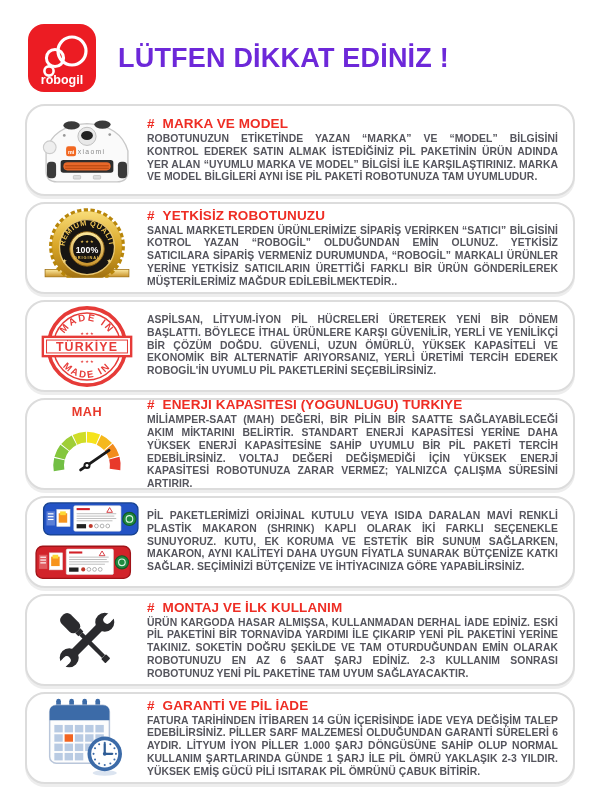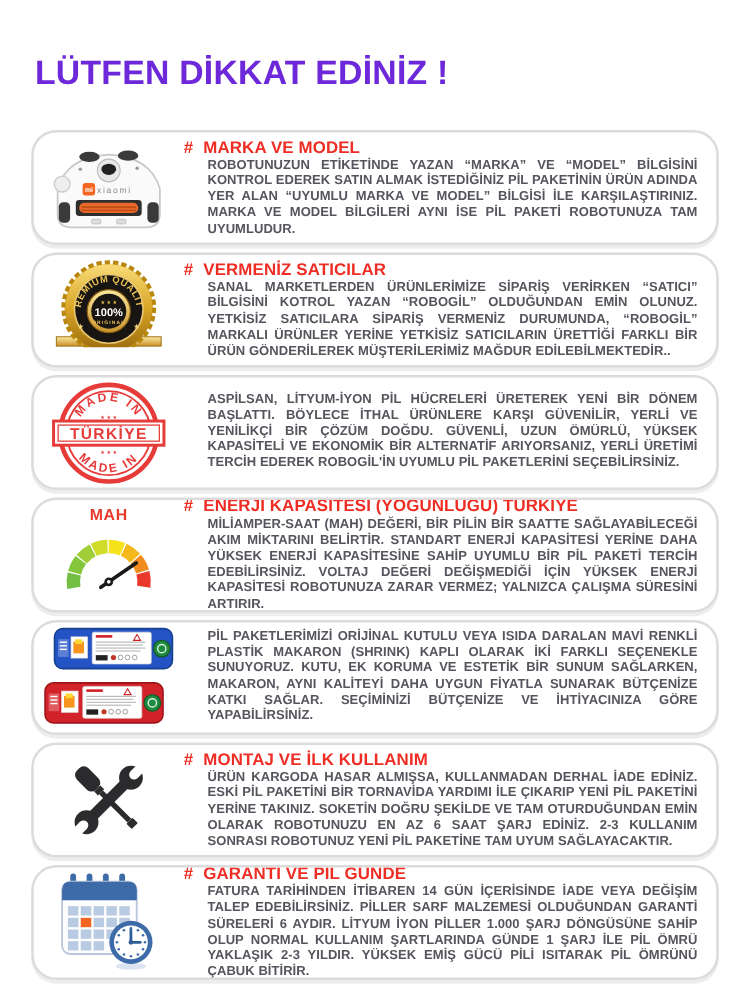--- a/index.html
+++ b/index.html
@@ -20,30 +20,38 @@
     height:92px; border:2px solid #dcdcdc; border-radius:20px;
     box-shadow:0 3px 0 rgba(0,0,0,0.07);
     display:flex; align-items:center; background:#fff; overflow:hidden;
   }
   .icon-box { width:120px; flex:0 0 120px; display:flex; align-items:center; justify-content:center; }
   .txt { flex:1; padding:2px 15px 2px 0; }
   .card-title { font-size:13.5px; font-weight:700; color:#ee2d24; margin-bottom:2px; letter-spacing:0.1px; }
   .card-title .hash { margin-right:8px; }
   .card-body {
     font-size:10.4px; font-weight:700; color:#55555d; line-height:1.22;
-    text-align:justify; letter-spacing:0.05px;margin-left:19px;
+    text-align:justify; letter-spacing:0.05px;
   }
   svg text { font-family:"Liberation Sans", sans-serif; }
 </style>
 </head>
 <body>
 
 <div class="page">
 
   <div class="header">
+    <div class="logo">
+      <svg viewBox="0 0 68 68">
+        <circle cx="44" cy="27" r="14" fill="none" stroke="#ffffff" stroke-width="3.2"></circle>
+        <circle cx="27" cy="34" r="8.6" fill="none" stroke="#ffffff" stroke-width="3"></circle>
+        <circle cx="21" cy="47" r="4.6" fill="none" stroke="#ffffff" stroke-width="2.6"></circle>
+        <text x="34" y="60" text-anchor="middle" font-size="12.5" font-weight="600" fill="#ffffff">robogil</text>
+      </svg>
+    </div>
     <div class="page-title">LÜTFEN DİKKAT EDİNİZ !</div>
   </div>
 
   <div class="cards">
 
     <section class="card">
       <div class="icon-box">
         <svg viewBox="0 0 110 86" width="100" height="80">
           <path d="M10,44 Q18,16 55,14 Q92,16 100,44 L100,66 Q100,78 88,78 L22,78 Q10,78 10,66 Z" fill="#fafafa" stroke="#c8c8c8" stroke-width="1.5"></path>
           <ellipse cx="38" cy="16" rx="9" ry="4.5" fill="#3a3a3a"></ellipse>
@@ -98,21 +106,21 @@
           <text x="71" y="60" font-size="6.5" fill="#f3d57c">★</text>
           <circle cx="50" cy="45" r="18.5" fill="url(#goldB)" stroke="#8a5f12" stroke-width="1"></circle>
           <circle cx="50" cy="45" r="15" fill="#181512"></circle>
           <text x="50" y="38.5" text-anchor="middle" font-size="4.4" fill="#ecc254">★ ★ ★</text>
           <text x="50" y="49.5" text-anchor="middle" font-size="9.5" font-weight="700" fill="#ffffff">100%</text>
           <text x="50" y="56" text-anchor="middle" font-size="4.2" font-weight="700" fill="#ecc254" letter-spacing="1">ORIGINAL</text>
           <rect x="0" y="76" width="100" height="12" fill="#ffffff"></rect>
         </svg>
       </div>
       <div class="txt">
-        <h2 class="card-title"><span class="hash">#</span><span>VERMENİZ SATICILAR</span></h2>
+        <h2 class="card-title"><span class="hash">#</span><span>YETKİSİZ ROBOTUNUZU</span></h2>
         <p class="card-body">SANAL MARKETLERDEN ÜRÜNLERİMİZE SİPARİŞ VERİRKEN “SATICI” BİLGİSİNİ KOTROL YAZAN “ROBOGİL” OLDUĞUNDAN EMİN OLUNUZ. YETKİSİZ SATICILARA SİPARİŞ VERMENİZ DURUMUNDA, “ROBOGİL” MARKALI ÜRÜNLER YERİNE YETKİSİZ SATICILARIN ÜRETTİĞİ FARKLI BİR ÜRÜN GÖNDERİLEREK MÜŞTERİLERİMİZ MAĞDUR EDİLEBİLMEKTEDİR..</p>
       </div>
     </section>
 
     <section class="card">
       <div class="icon-box">
         <svg viewBox="0 0 100 92" width="92" height="85">
           <circle cx="50" cy="46" r="42" fill="none" stroke="#e63b38" stroke-width="4"></circle>
           <circle cx="50" cy="46" r="36.5" fill="none" stroke="#e63b38" stroke-width="1.6"></circle>
           <path id="sTop" d="M 22,46 A 28,28 0 0 1 78,46" fill="none"></path>
@@ -293,19 +301,19 @@
                 <circle cx="73" cy="72.4" r="1.1"></circle>
                 <circle cx="77.4" cy="68" r="1.1"></circle>
             </g>
             <line x1="67" y1="62" x2="67" y2="51.5" stroke="#2f5d96" stroke-width="2.4" stroke-linecap="round"></line>
             <line x1="67" y1="62" x2="75" y2="62" stroke="#2f5d96" stroke-width="2.4" stroke-linecap="round"></line>
             <circle cx="67" cy="62" r="2" fill="#2f5d96"></circle>
           </g>
         </svg>
       </div>
       <div class="txt">
-        <h2 class="card-title"><span class="hash">#</span><span>GARANTİ VE PİL GÜNDE</span></h2>
+        <h2 class="card-title"><span class="hash">#</span><span>GARANTİ VE PİL İADE</span></h2>
         <p class="card-body">FATURA TARİHİNDEN İTİBAREN 14 GÜN İÇERİSİNDE İADE VEYA DEĞİŞİM TALEP EDEBİLİRSİNİZ. PİLLER SARF MALZEMESİ OLDUĞUNDAN GARANTİ SÜRELERİ 6 AYDIR. LİTYUM İYON PİLLER 1.000 ŞARJ DÖNGÜSÜNE SAHİP OLUP NORMAL KULLANIM ŞARTLARINDA GÜNDE 1 ŞARJ İLE PİL ÖMRÜ YAKLAŞIK 2-3 YILDIR. YÜKSEK EMİŞ GÜCÜ PİLİ ISITARAK PİL ÖMRÜNÜ ÇABUK BİTİRİR.</p>
       </div>
     </section>
 
   </div>
 </div>
 
 </body></html>

